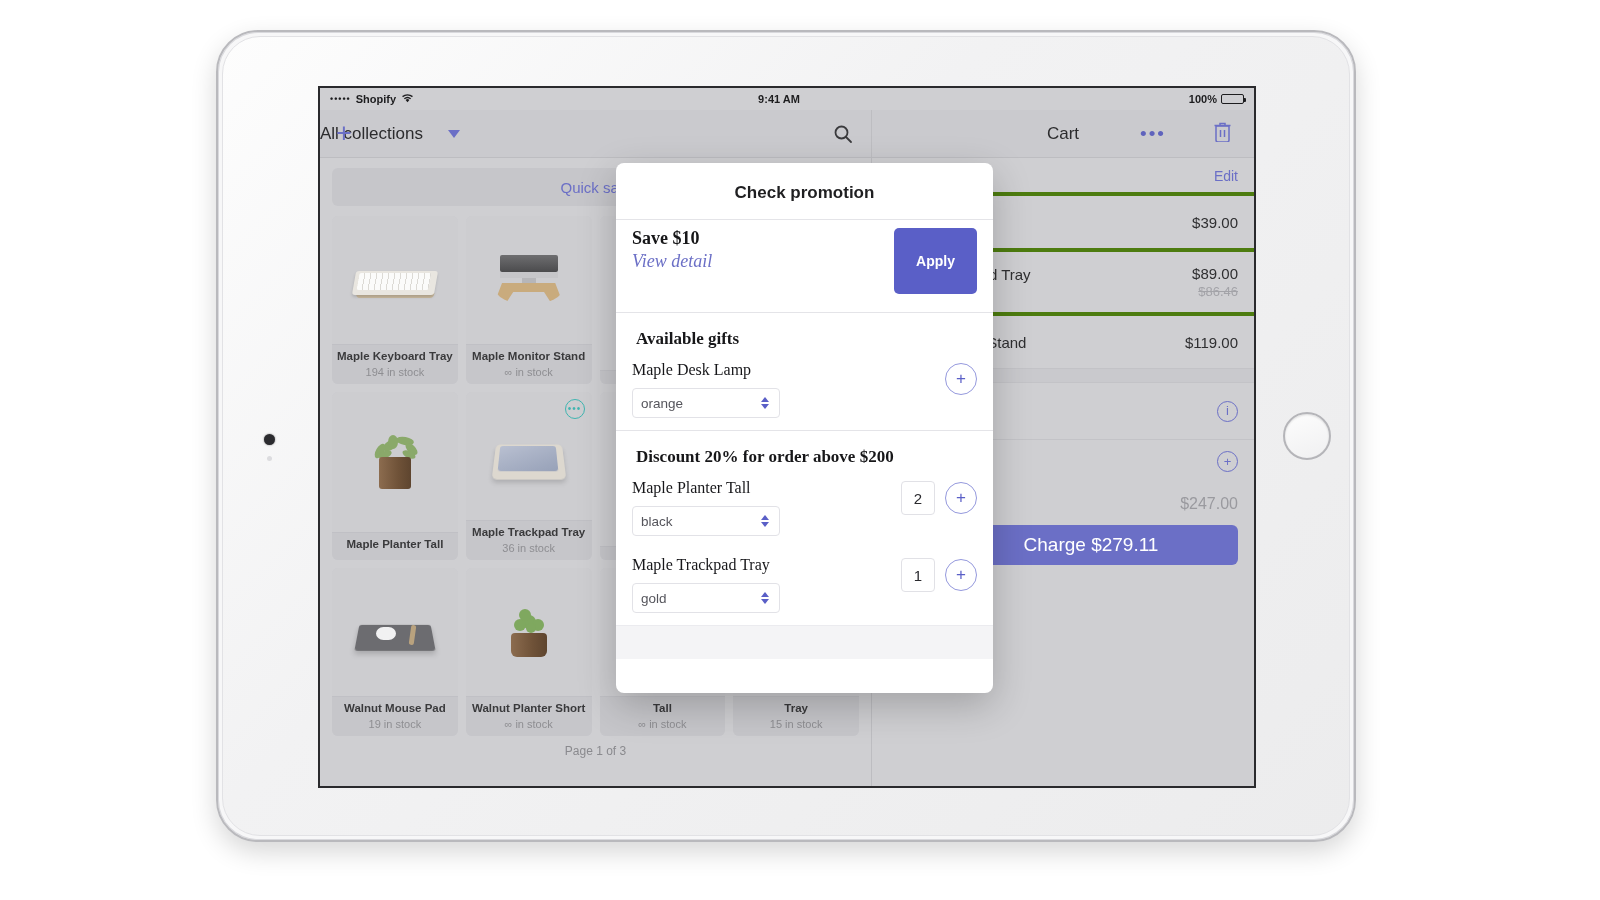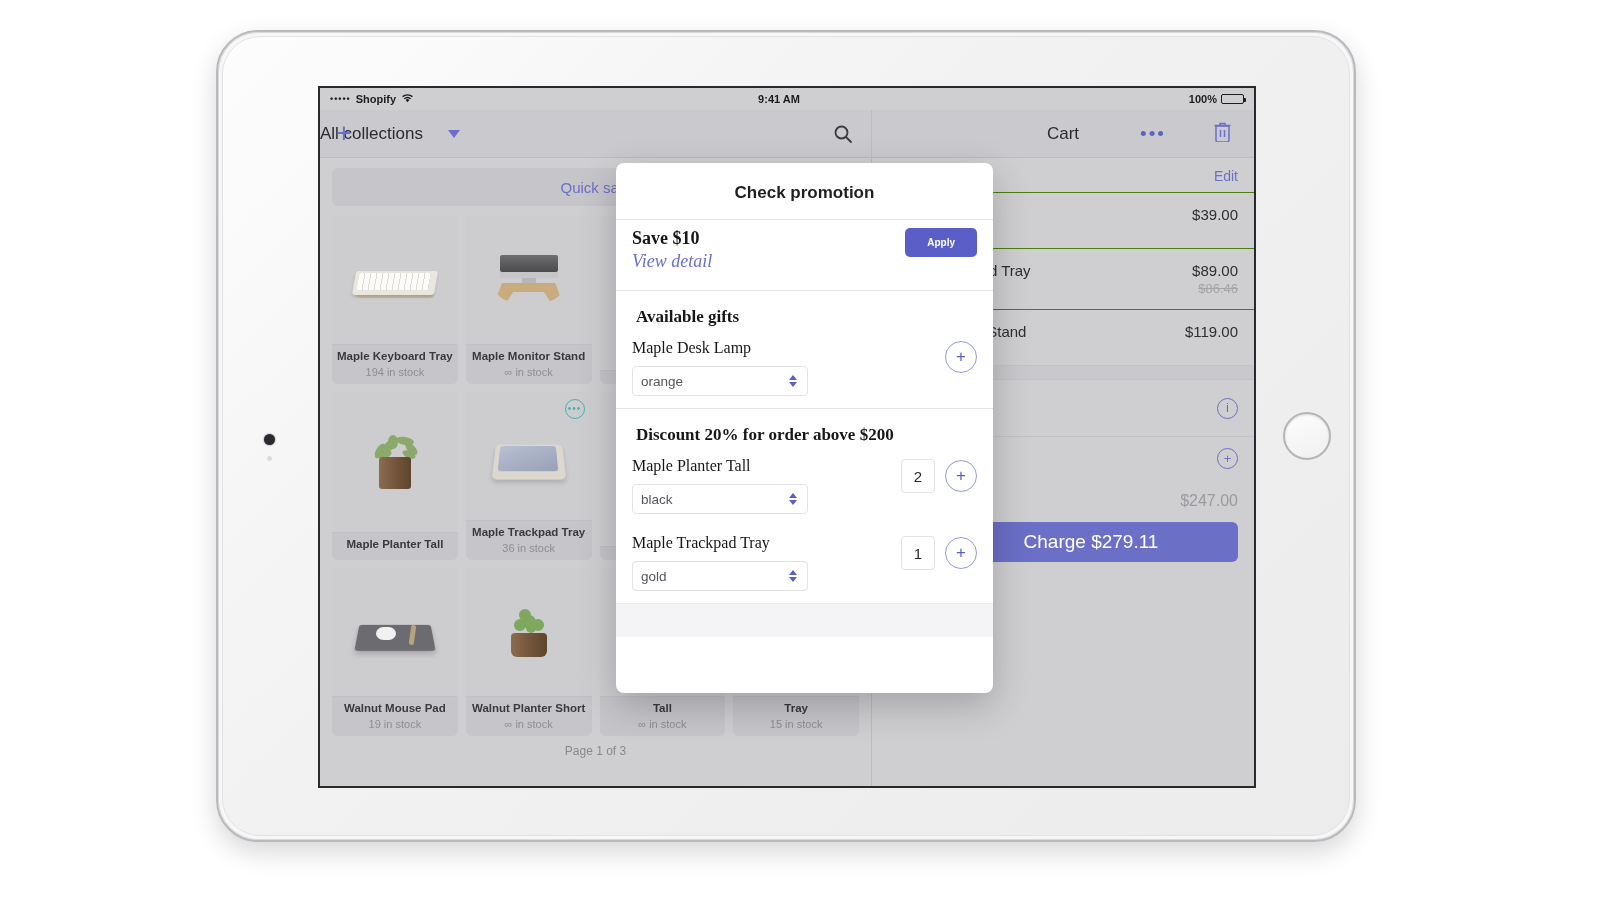--- a/index.html
+++ b/index.html
@@ -166,22 +166,22 @@
 
   .mp-pad { position:absolute; left:5px; top:22px; width:76px; height:28px; background:#6c6c70; border-radius:3px; transform: perspective(80px) rotateX(22deg); box-shadow:0 3px 5px rgba(0,0,0,.18); }
   .mp-mouse { position:absolute; left:24px; top:26px; width:20px; height:13px; background:#f1f1f2; border-radius:8px/7px; }
   .mp-pen { position:absolute; left:58px; top:24px; width:5px; height:20px; background:#b9a27e; border-radius:2px; transform: rotate(8deg); }
 
   
   #cart { flex: 1; background: #cfcfd2; position: relative; display: flex; flex-direction: column; }
   .cart-edit-row { display: flex; justify-content: flex-end; padding: 10px 16px 8px; }
   .cart-edit { color: #6b6fc6; font-size: 14px; }
   .cart-row {
-    display: flex; align-items: flex-start; justify-content: space-between;
-    padding: 13px 16px; border-top: 1px solid #4d7c0f; min-height: 56px;
+    display: flex; align-items: center; justify-content: space-between;
+    padding: 13px 16px; border-top: 4px solid #4d7c0f; min-height: 56px;
   }
   .cr-name { font-size: 15px; color: #2f2f31; }
   .cr-sub { font-size: 12.5px; color: #8f8f94; margin-top: 2px; }
   .cr-right { text-align: right; }
   .cr-price { font-size: 15px; color: #2f2f31; }
   .cr-strike { font-size: 13px; color: #a3a3a8; text-decoration: line-through; margin-top: 2px; }
   .cart-spacer { height: 14px; background: #c9c9cd; border-top: 1px solid #c3c3c7; }
   .cust-row { display:flex; align-items:center; justify-content: space-between; padding: 11px 16px; border-top:1px solid #c3c3c7; }
   .cust-name { font-size: 15px; color: #2f2f31; }
   .cust-mail { font-size: 13px; color: #8f8f94; margin-top: 2px; }
@@ -208,28 +208,28 @@
     background: #ffffff; border-radius: 8px; box-shadow: 0 12px 38px rgba(0,0,0,.22);
     overflow: hidden; z-index: 30;
   }
   .m-title { text-align: center; font-size: 17px; font-weight: bold; color: #1f1f21; padding: 20px 0 16px; }
   .m-divider { height: 1px; background: #e4e4e8; margin: 0; }
   .m-promo { display: flex; align-items: flex-start; justify-content: space-between; padding: 8px 16px 18px; }
   .m-promo-title { font-family: "Liberation Serif", serif; font-size: 18px; font-weight: bold; color: #171719; }
   .m-promo-link { font-family: "Liberation Serif", serif; font-size: 18px; color: #6b6fc6; margin-top: 2px; font-style: italic; }
   .apply-btn {
     background: #5a5fc7; color: #fff; border: none; border-radius: 5px;
-    padding: 9px 22px; font-size: 10px; font-weight: bold; cursor: pointer;
+    padding: 25px 22px; font-size: 14px; font-weight: bold; cursor: pointer;
   }
   .m-head { font-family: "Liberation Serif", serif; font-size: 17px; font-weight: bold; color: #171719; padding: 16px 20px 4px; }
   .m-item { display: flex; align-items: flex-start; justify-content: space-between; padding: 8px 16px 12px; }
   .m-item-left { flex: 1; }
   .m-item-name { font-family: "Liberation Serif", serif; font-size: 16px; color: #17171a; }
   .m-select {
-    margin-top: 9px; width: 176px; height: 30px; border: 1px solid #e2e2e7; border-radius: 4px;
+    margin-top: 9px; width: 148px; height: 30px; border: 1px solid #e2e2e7; border-radius: 4px;
     display: flex; align-items: center; padding: 0 8px; position: relative; background: #fff;
   }
   .m-select span { font-size: 13.5px; color: #55555c; }
   .sel-arrows { position: absolute; right: 10px; display: flex; flex-direction: column; gap: 2px; }
   .ar-up { width:0;height:0;border-left:4px solid transparent;border-right:4px solid transparent;border-bottom:5px solid #5a5fc7; }
   .ar-dn { width:0;height:0;border-left:4px solid transparent;border-right:4px solid transparent;border-top:5px solid #5a5fc7; }
   .m-item-right { display: flex; align-items: center; gap: 10px; padding-top: 2px; }
   .qty-box {
     width: 34px; height: 34px; border: 1px solid #e1e1e6; border-radius: 4px;
     display: flex; align-items: center; justify-content: center; font-size: 15px; color: #2a2a2e;

